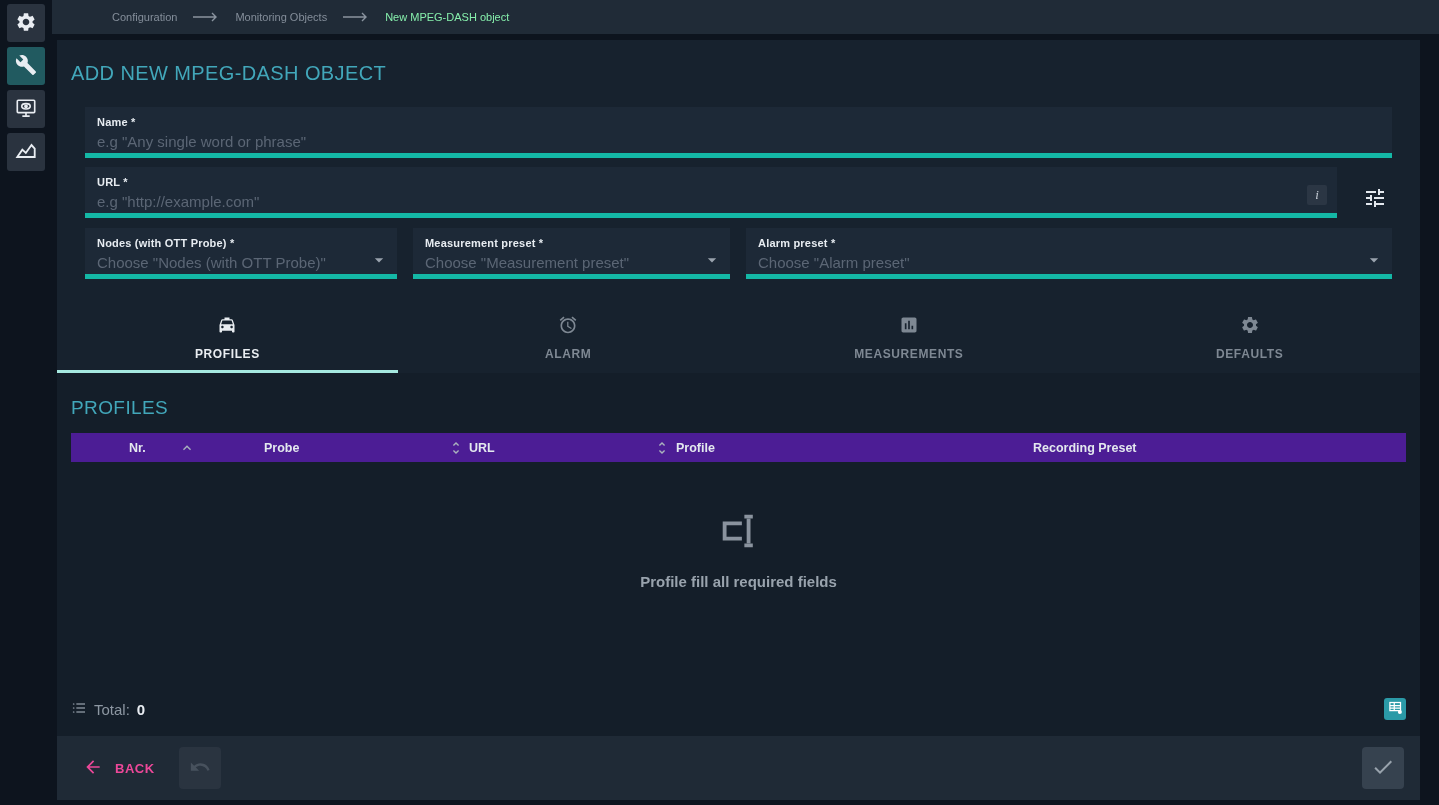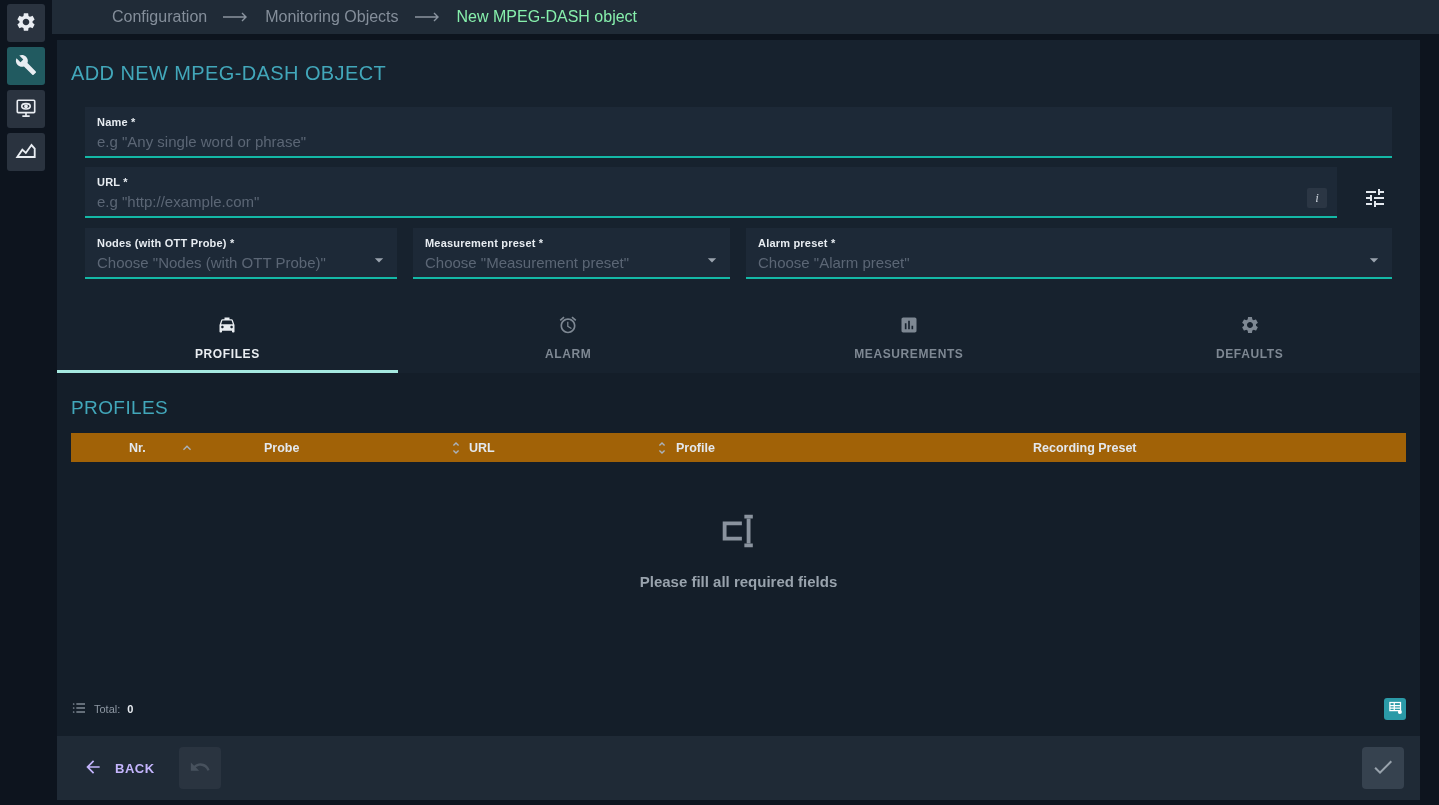--- a/index.html
+++ b/index.html
@@ -6,21 +6,21 @@
   html,body{
     margin:0; width:1439px; height:805px; overflow:hidden;
     background:#0d141e; font-family:"Liberation Sans",sans-serif;
   }
   
   .topbar{
     position:absolute; left:0; top:0; width:100%; height:34px;
     background:#202b37; display:flex; align-items:center;
     padding-left:112px; gap:16px;
   }
-  .crumb{ font-size:16px; color:#848e9a; }
+  .crumb{ font-size:11px; color:#848e9a; }
   .crumb.current{ color:#86efac; font-weight:normal; }
   .crumb-arrow{ color:#8a949f; display:flex; align-items:center; }
   
   .sidebar{
     position:absolute; left:0; top:0; width:52px; height:100%;
     background:#0d141e; z-index:5; padding-top:4px;
   }
   .nav-btn{
     width:38px; height:38px; margin:0 0 5px 7px; border:none;
     background:#2a333f; border-radius:3px; color:#e9edf2;
@@ -32,21 +32,21 @@
   .panel{
     position:absolute; left:57px; top:40px; right:19px; bottom:5px;
     background:#17222e; display:flex; flex-direction:column;
   }
   .page-title{
     color:#42a7ba; font-size:20px; font-weight:normal;
     margin:22px 0 0 14px; letter-spacing:.4px;
   }
   .form-area{ margin:22px 28px 0; }
   .field{
-    background:#1d2937; border-bottom:2px solid #14b8a6;
+    background:#1d2937; border-bottom:5px solid #14b8a6;
     padding:9px 12px 0; height:51px;
   }
   .field label{
     display:block; font-size:11px; font-weight:bold;
     color:#e7ecf1; letter-spacing:.2px;
   }
   .field input{
     background:transparent; border:none; outline:none; width:95%;
     margin-top:5px; font-size:15px; color:#dfe5ea; font-family:inherit; padding:0;
   }
@@ -93,46 +93,46 @@
   }
   .badge{
     display:inline-flex; align-items:center; gap:8px; width:fit-content;
     background:#3e7d84; border:none; border-radius:3px; padding:5px 10px;
     margin-top:17px; cursor:pointer; font-family:inherit;
   }
   .badge svg{ width:15px; height:15px; color:#eaf2f3; }
   .badge .b-label{ font-size:14px; font-weight:bold; color:#13202c; }
   .badge .b-value{ font-size:14px; font-weight:bold; color:#d8e8e9; }
   .thead{
-    position:relative; height:29px; background:#a16207; margin-top:14px;
+    position:relative; height:29px; background:#4c1d95; margin-top:14px;
     color:#e3e8ee; font-size:12.5px; font-weight:bold;
   }
   .thead .th{ position:absolute; top:50%; transform:translateY(-50%); white-space:nowrap; }
   .thead .sort{ color:#aab3bd; }
   .thead svg{ width:16px; height:16px; display:block; }
   .empty{ display:flex; flex-direction:column; align-items:center; margin-top:46px; }
   .empty svg{ width:46px; height:46px; color:#8a939e; }
   .empty-msg{ margin-top:15px; font-size:15px; font-weight:bold; color:#99a3ad; }
   .content-footer{ margin-top:auto; display:flex; align-items:center; padding-bottom:16px; }
-  .total{ display:flex; align-items:center; gap:7px; color:#8d97a2; font-size:11px; }
+  .total{ display:flex; align-items:center; gap:7px; color:#8d97a2; font-size:15px; }
   .total svg{ width:16px; height:16px; color:#7f8994; }
   .total .num{ color:#e9edf2; font-weight:bold; }
   .table-settings-btn{
     margin-left:auto; width:22px; height:22px; background:#2b9aa7; border:none;
     border-radius:3px; color:#fff; display:flex; align-items:center; justify-content:center; cursor:pointer;
   }
   .table-settings-btn svg{ width:15px; height:15px; }
   
   .actionbar{
     height:64px; background:#1f2a36; display:flex; align-items:center;
     padding:0 16px 0 26px;
   }
   .back-btn{
     display:flex; align-items:center; gap:12px; background:none; border:none;
-    color:#c4b5fd; font-size:13px; font-weight:bold; letter-spacing:.5px;
+    color:#ec4899; font-size:13px; font-weight:bold; letter-spacing:.5px;
     font-family:inherit; cursor:pointer; padding:0;
   }
   .back-btn svg{ width:20px; height:20px; }
   .undo-btn{
     margin-left:24px; width:42px; height:42px; background:#2a3440; border:none;
     border-radius:4px; display:flex; align-items:center; justify-content:center;
     color:#47515d; cursor:default;
   }
   .undo-btn svg{ width:22px; height:22px; }
   .confirm-btn{
@@ -292,21 +292,21 @@
     </div>
 
     <div class="empty">
       <span>
         <svg viewBox="0 0 24 24" fill="none" stroke="currentColor" stroke-width="2" width="46" height="46">
           <path d="M13.5 8H4.5v8h9"></path>
           <path d="M17 5.5v13"></path>
           <path d="M14.8 4.5h4.4M14.8 19.5h4.4"></path>
         </svg>
       </span>
-      <div class="empty-msg">Please fill all required fields</div>
+      <div class="empty-msg">Profile fill all required fields</div>
     </div>
 
     <div class="content-footer">
       <div class="total">
         <span><svg viewBox="0 0 24 24" fill="currentColor" width="16" height="16">
               <circle cx="4" cy="6" r="1.3"></circle>
               <circle cx="4" cy="12" r="1.3"></circle>
               <circle cx="4" cy="18" r="1.3"></circle>
               <path d="M8 5h13v2H8zM8 11h13v2H8zM8 17h13v2H8z"></path>
             </svg></span>

